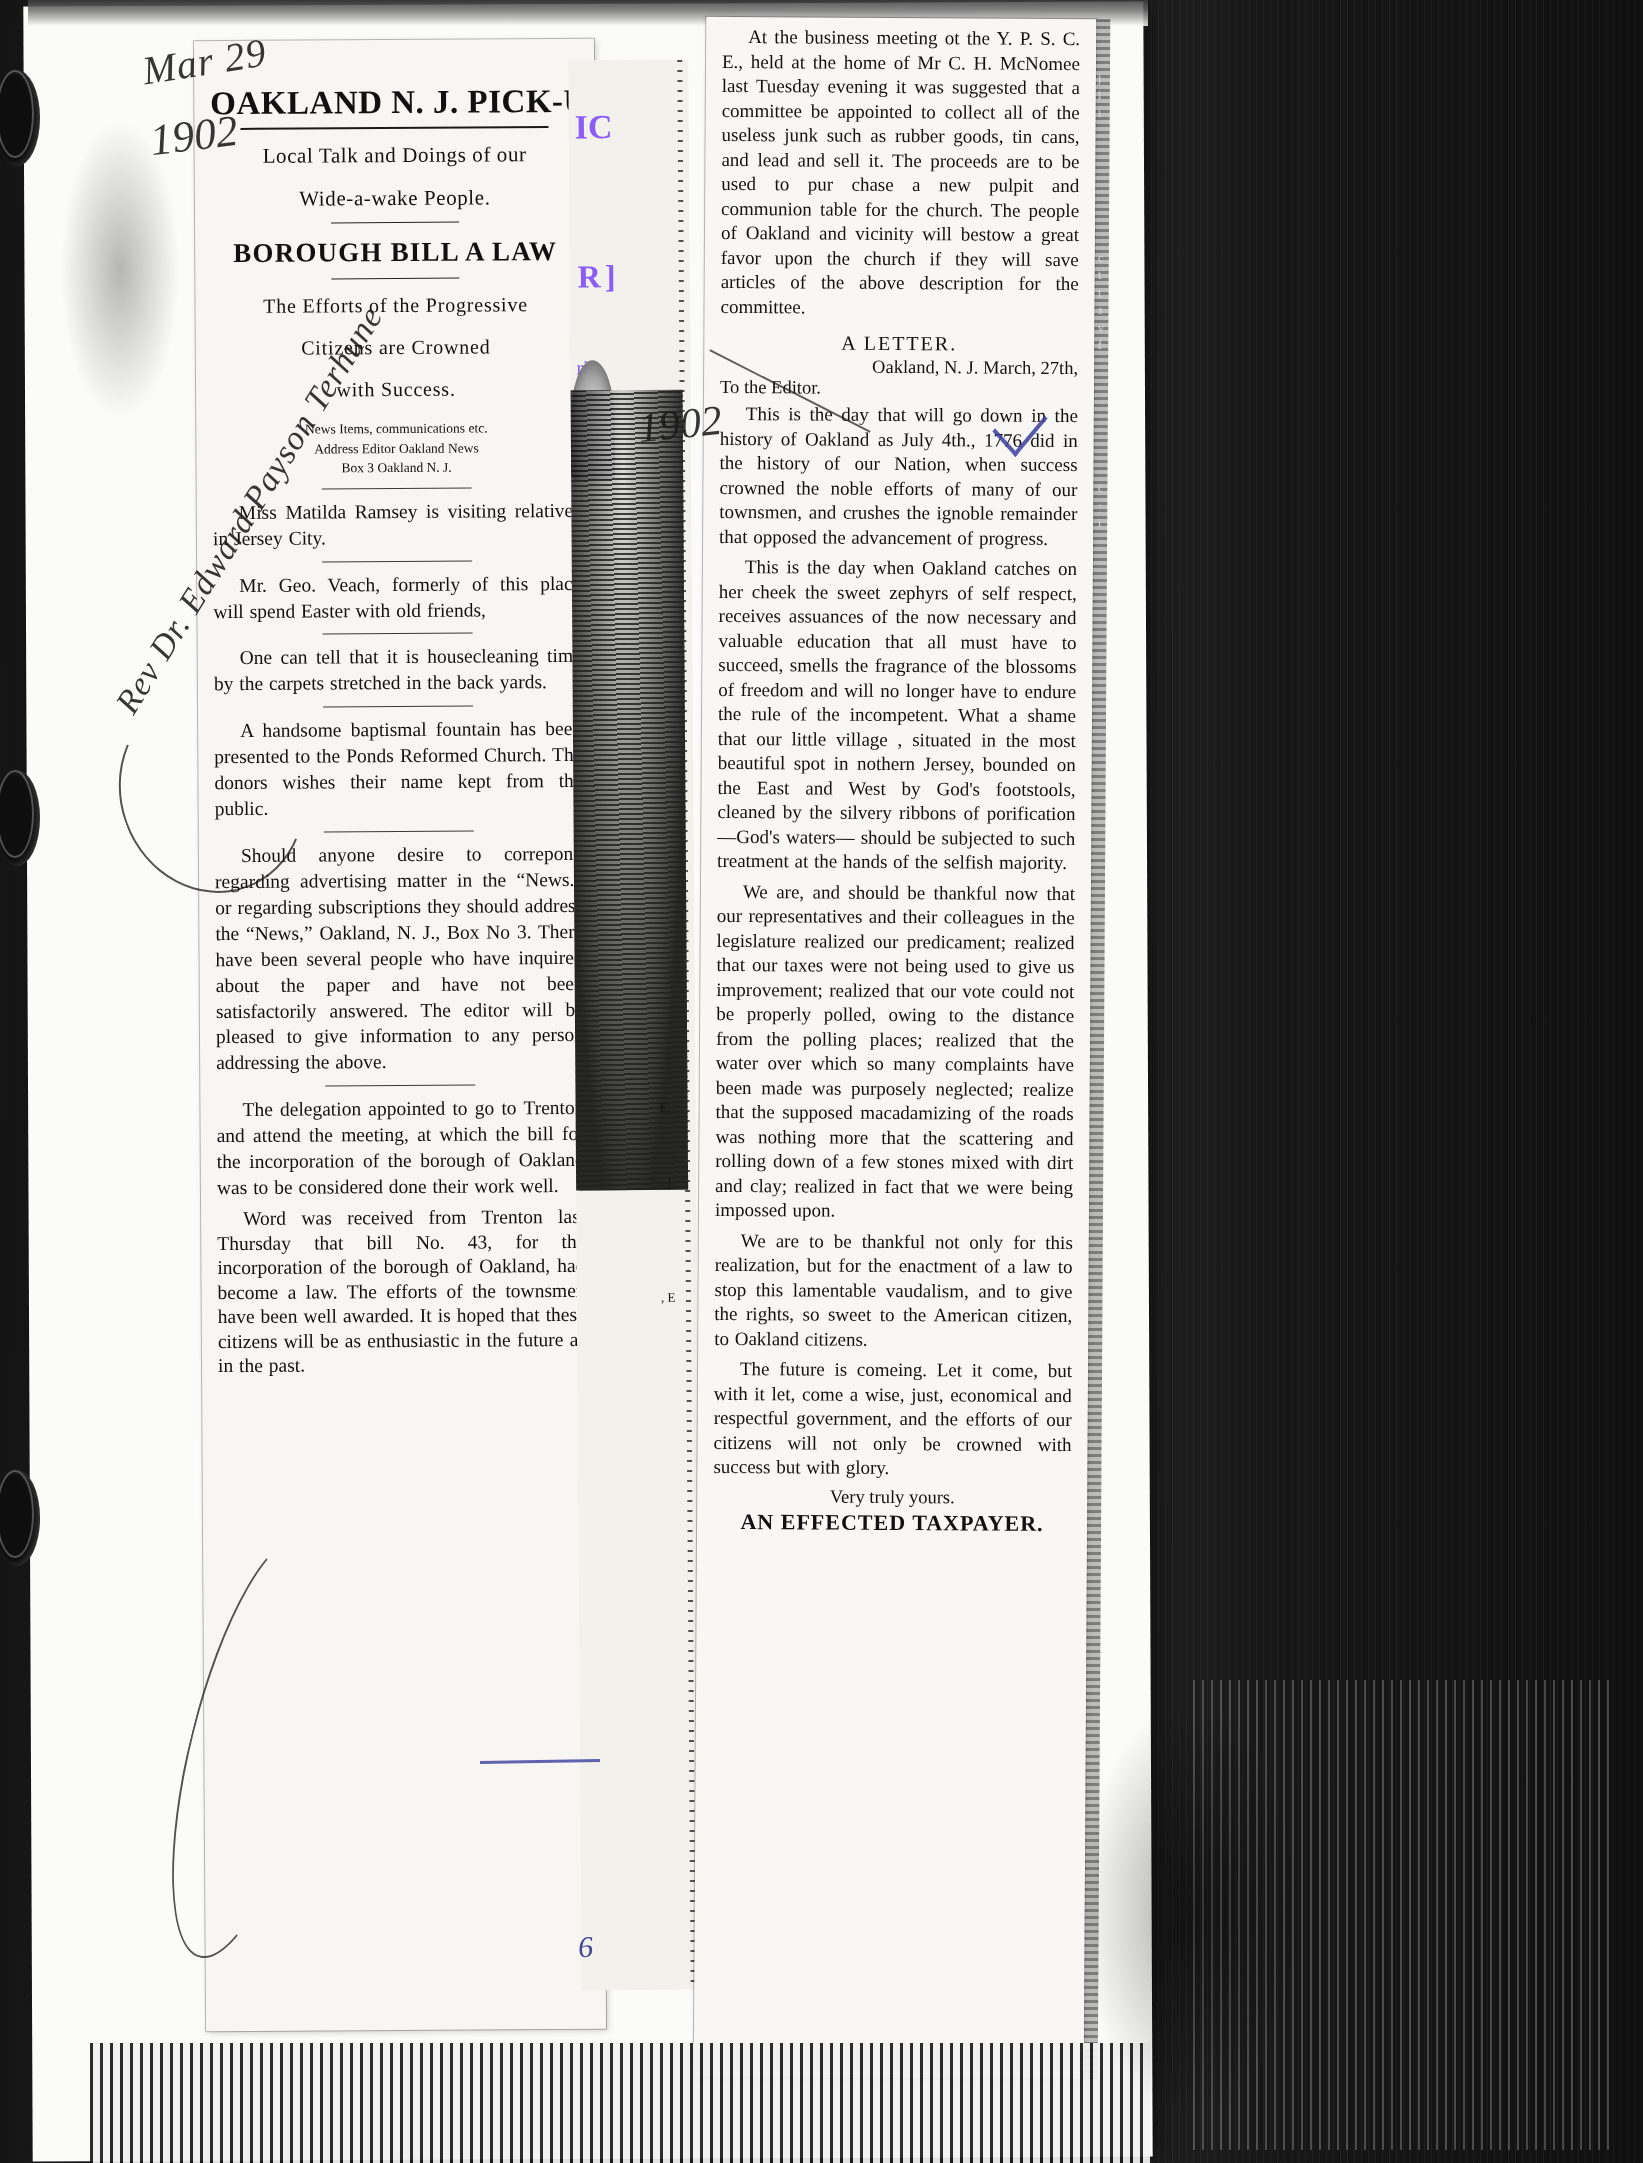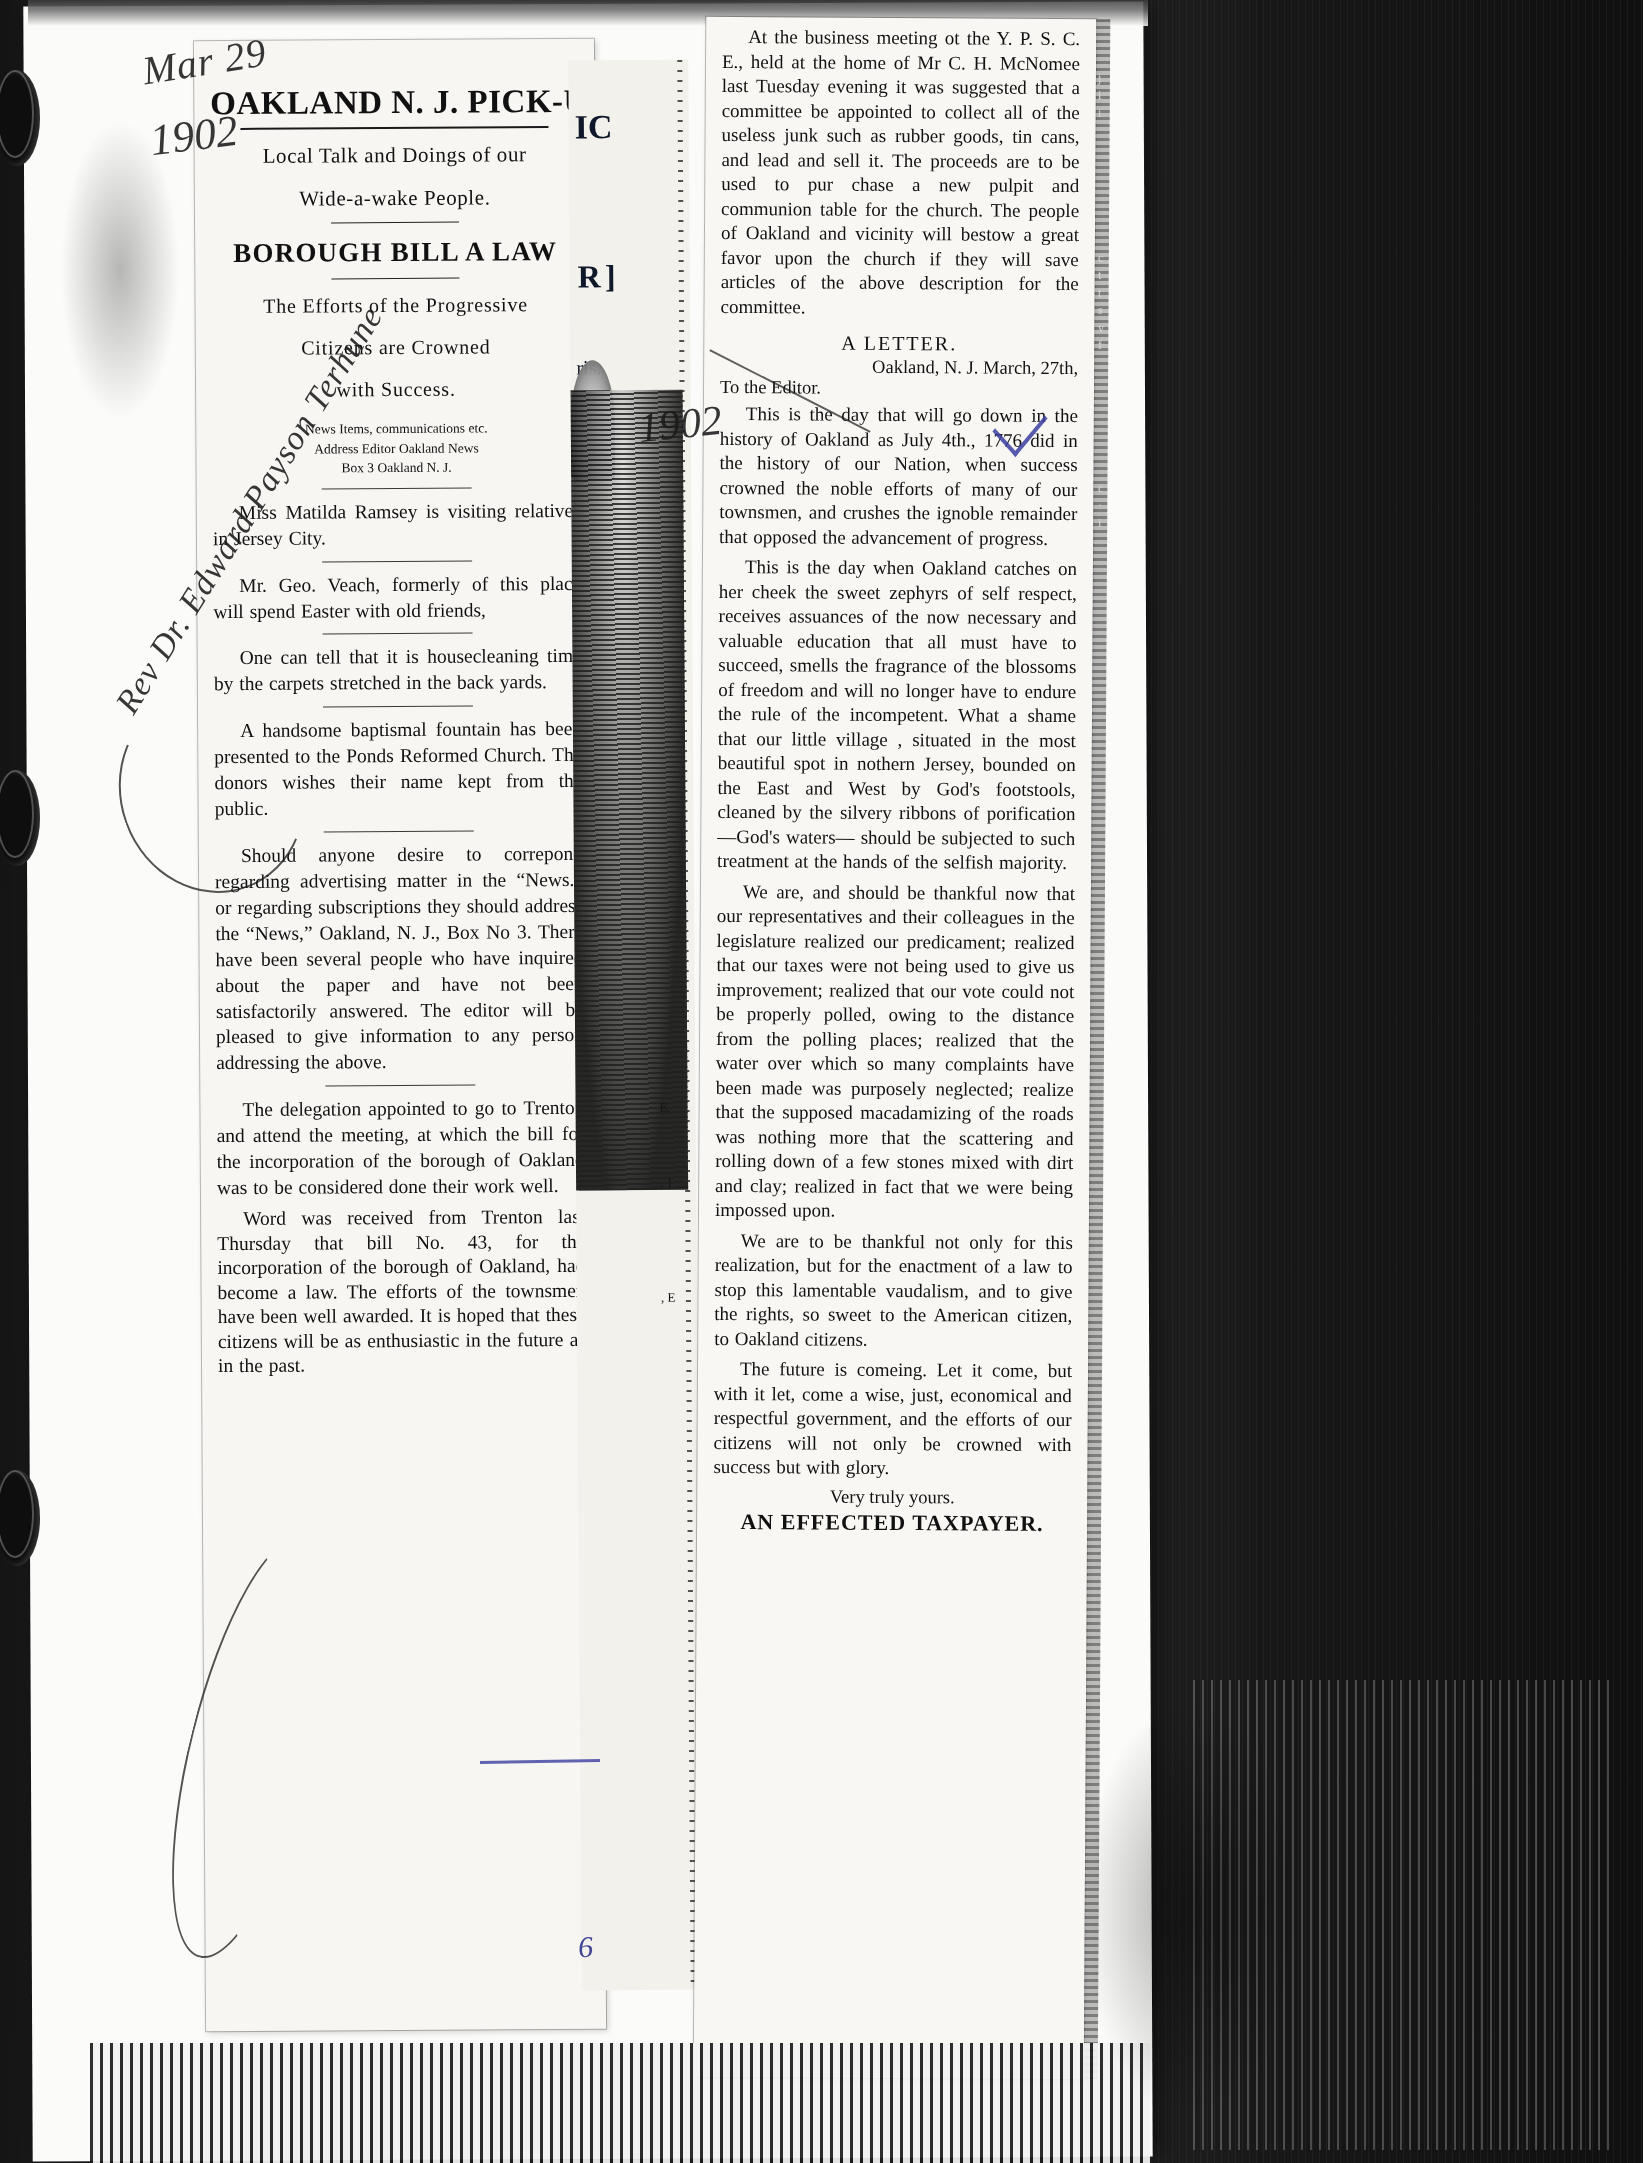--- a/index.html
+++ b/index.html
@@ -205,21 +205,21 @@
   .para-sep {
     border-top: 1px solid #3a3a3a;
     width: 150px;
     margin: 10px auto 10px auto;
   }
 
   
   .ghost-letters {
     font-family: "Liberation Serif", serif;
     font-weight: bold;
-    color: #0f172a;
+    color: #8b5cf6;
   }
   .ghost-IC { position: absolute; left: 6px; top: 48px; font-size: 34px; }
   .ghost-RI { position: absolute; left: 8px; top: 198px; font-size: 32px; letter-spacing: 4px; }
   .ghost-ris { position: absolute; left: 6px; top: 270px; font-size: 20px; font-weight: normal; margin-top: 26px; }
   .engraving {
     position: absolute;
     left: -8px; top: 330px;
     width: 120px; height: 800px;
     background:
       repeating-linear-gradient(178deg, rgba(10,10,10,.85) 0px, rgba(10,10,10,.85) 2px, rgba(255,255,255,0) 2px, rgba(255,255,255,0) 5px),

